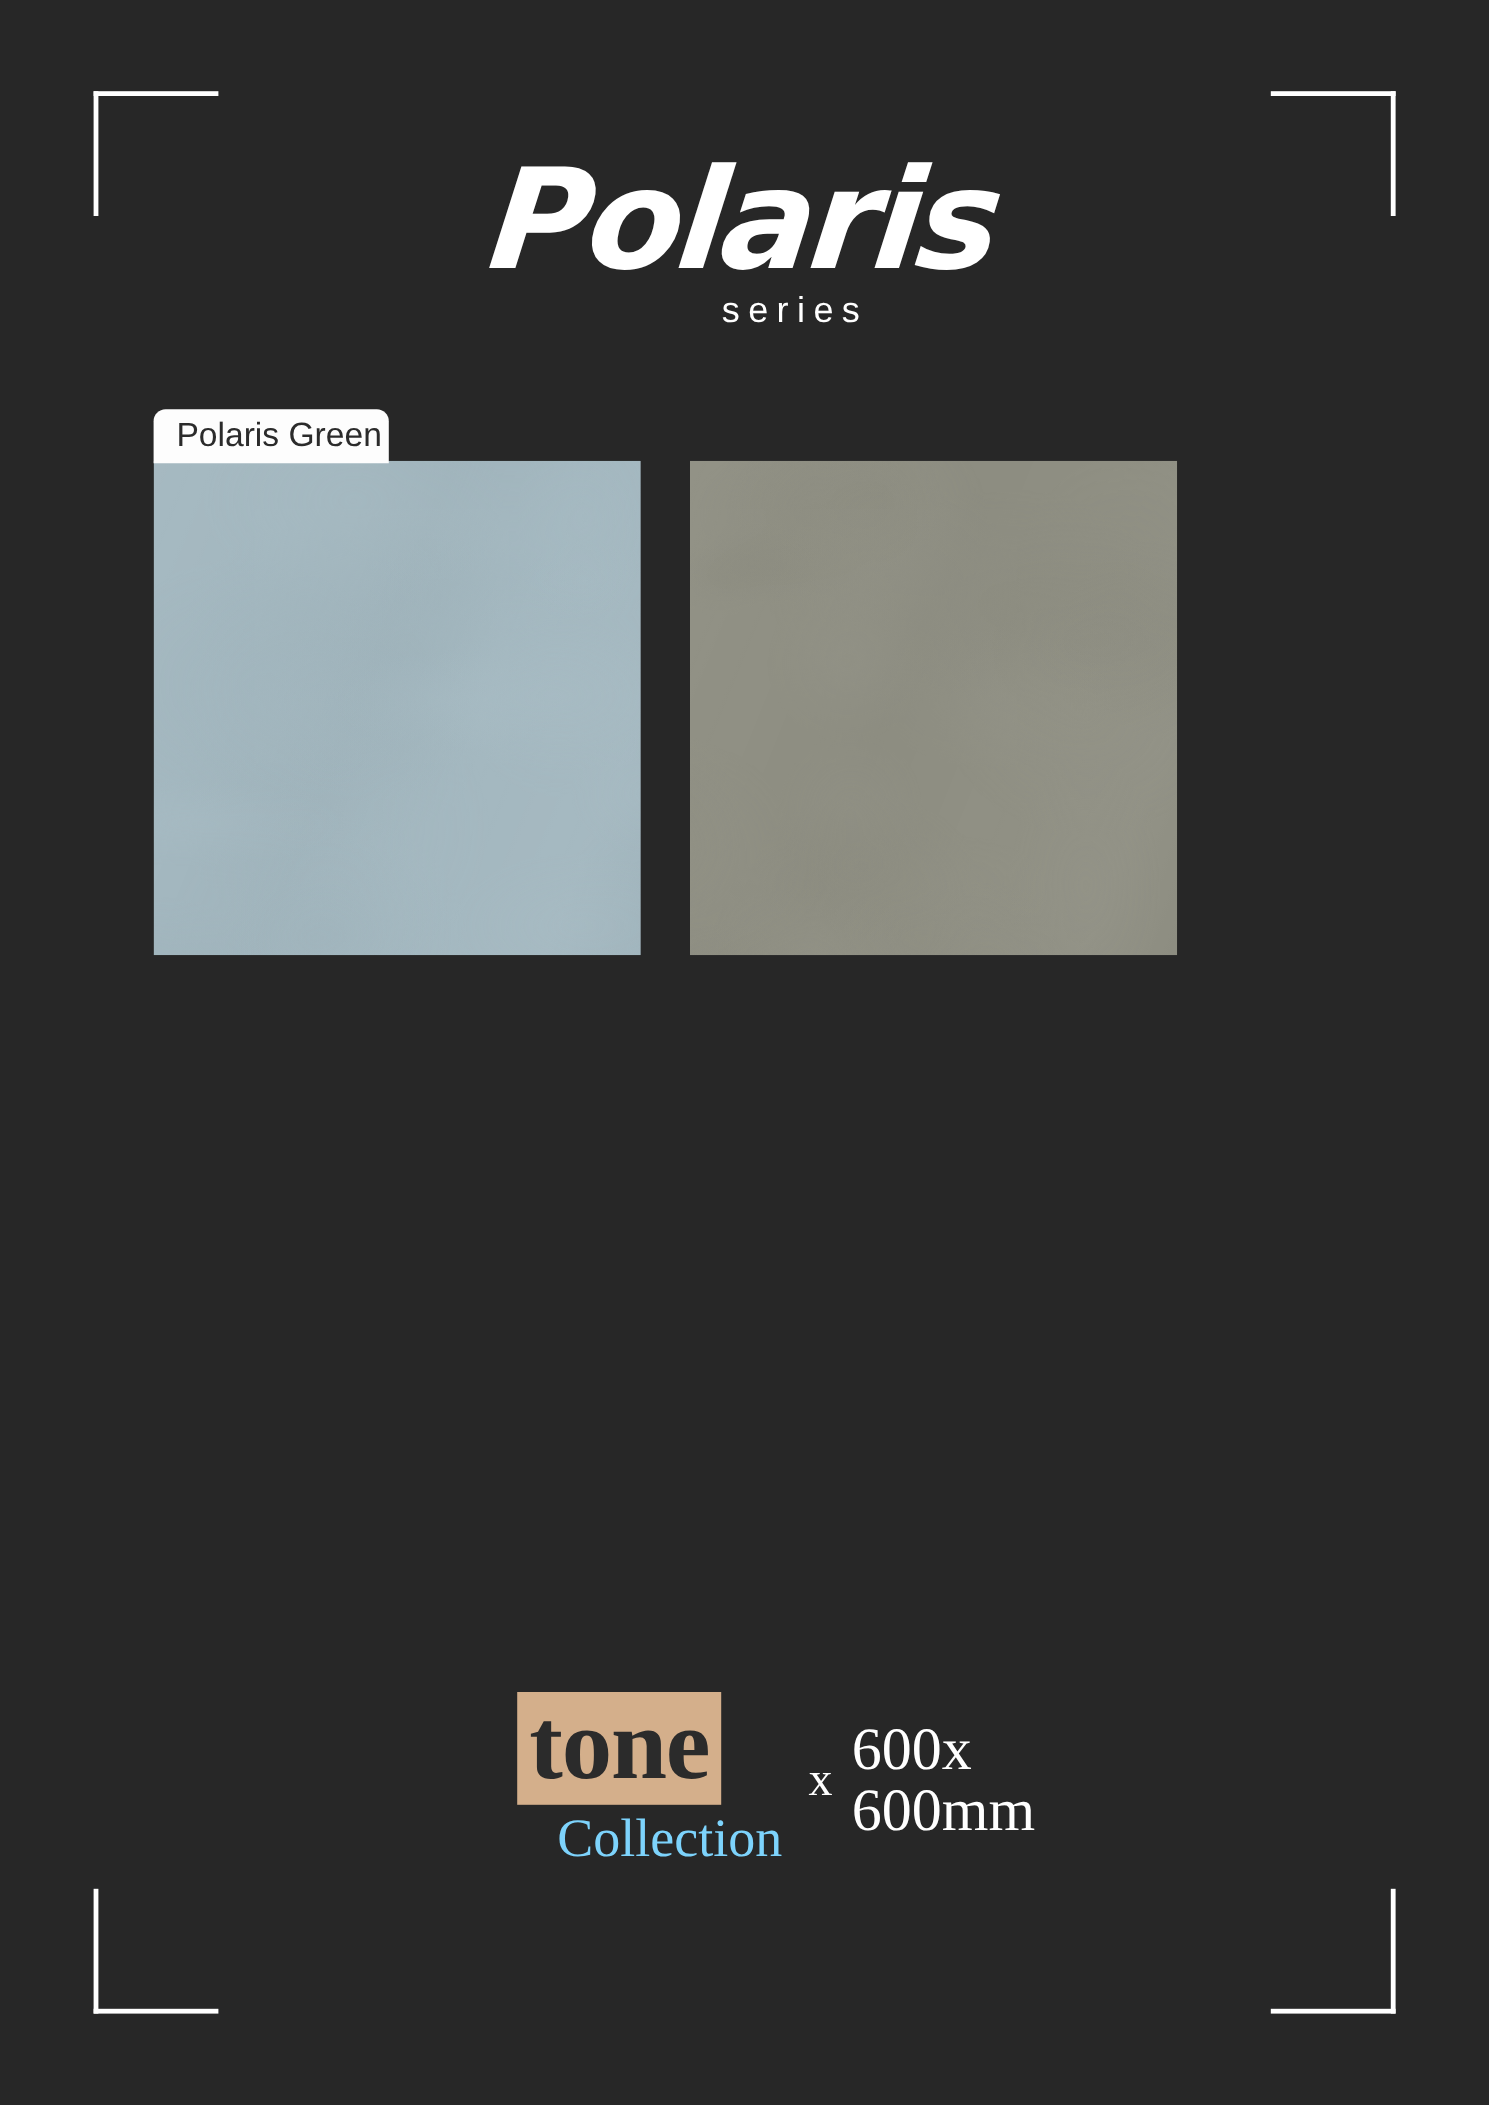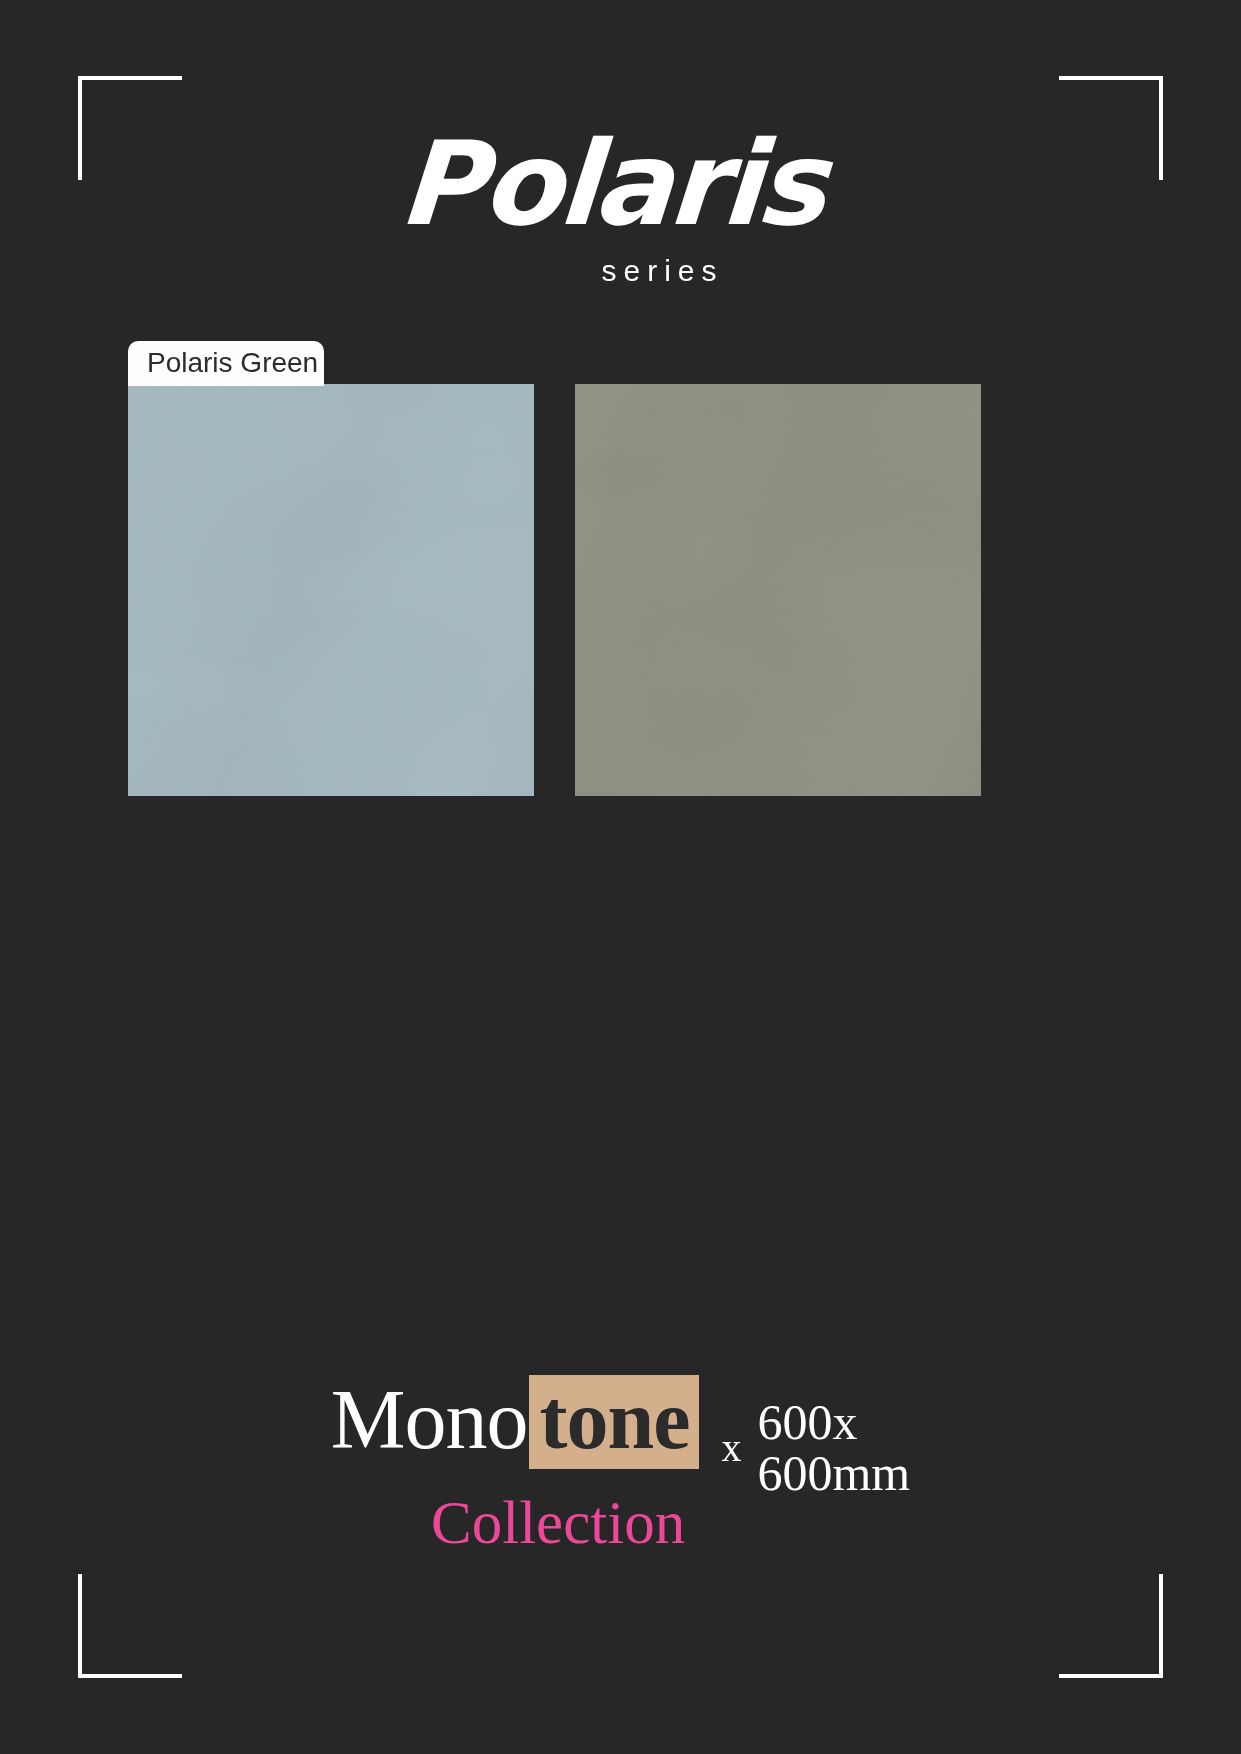--- a/index.html
+++ b/index.html
@@ -46,21 +46,21 @@
     font-size:116px;
     line-height:1.0;
     font-weight:700;
     font-style:italic;
     color:#ffffff;
     letter-spacing:-4px;
     transform:skewX(-7deg);
     display:inline-block;
   }
   .series-sub {
-    margin-top:12px;
+    margin-top:0;
     font-family:"Liberation Sans", sans-serif;
     font-size:30px;
     font-weight:400;
     color:#ffffff;
     letter-spacing:7px;
     padding-left:84px;
   }
 
   
   .swatch-row {
@@ -145,23 +145,23 @@
     font-size:84px;
     color:#2b2b2b;
     background:#d4af8b;
     padding:4px 10px 8px 10px;
     margin-left:2px;
     letter-spacing:-1px;
     line-height:.98;
   }
   .word-collection {
     font-family:"Liberation Serif", serif;
-    font-size:61px;
-    color:#ec4899;
-    margin-top:19px;
+    font-size:45px;
+    color:#7dd3fc;
+    margin-top:2px;
     padding-left:86px;
     letter-spacing:0px;
   }
   .size-block {
     display:flex;
     align-items:center;
     margin-left:22px;
     padding-top:22px;
   }
   .size-x {
@@ -210,21 +210,20 @@
         <div class="grain" id="tile-grain-1" style="background-image: radial-gradient(32.1% 39.3% at 88.5% 24.5%, rgba(133, 133, 121, 0.19) 0%, rgba(133, 133, 121, 0) 68%), radial-gradient(36.4% 20.9% at 62% 48%, rgba(155, 155, 143, 0.18) 0%, rgba(155, 155, 143, 0) 68%), radial-gradient(26.6% 25.4% at 25.1% 2.6%, rgba(133, 133, 121, 0.21) 0%, rgba(133, 133, 121, 0) 68%), radial-gradient(42.6% 34.8% at 81.3% 52.2%, rgba(155, 155, 143, 0.31) 0%, rgba(155, 155, 143, 0) 68%), radial-gradient(34.6% 34.4% at -1.5% 79.8%, rgba(155, 155, 143, 0.28) 0%, rgba(155, 155, 143, 0) 68%), radial-gradient(38.7% 33.3% at 42.1% 26.8%, rgba(155, 155, 143, 0.14) 0%, rgba(155, 155, 143, 0) 68%), radial-gradient(37.3% 16.5% at 48.3% 86.1%, rgba(155, 155, 143, 0.15) 0%, rgba(155, 155, 143, 0) 68%), radial-gradient(22.8% 38.8% at 81.2% 85.8%, rgba(155, 155, 143, 0.24) 0%, rgba(155, 155, 143, 0) 68%), radial-gradient(19.9% 12.8% at 13.3% 20.9%, rgba(133, 133, 121, 0.32) 0%, rgba(133, 133, 121, 0) 68%), radial-gradient(32.9% 21.6% at 35.9% 82.2%, rgba(133, 133, 121, 0.34) 0%, rgba(133, 133, 121, 0) 68%), radial-gradient(45.4% 28.8% at 55% 104.4%, rgba(133, 133, 121, 0.19) 0%, rgba(133, 133, 121, 0) 68%), radial-gradient(23.8% 30.1% at -5.6% 74.3%, rgba(133, 133, 121, 0.29) 0%, rgba(133, 133, 121, 0) 68%), radial-gradient(14.5% 10.6% at 5.9% 24.3%, rgba(133, 133, 121, 0.27) 0%, rgba(133, 133, 121, 0) 68%), radial-gradient(17.7% 21% at 39.5% 7.7%, rgba(133, 133, 121, 0.36) 0%, rgba(133, 133, 121, 0) 68%), radial-gradient(34.7% 23% at 23.6% 11.1%, rgba(133, 133, 121, 0.35) 0%, rgba(133, 133, 121, 0) 68%), radial-gradient(35.8% 10.9% at 0.5% 101%, rgba(133, 133, 121, 0.2) 0%, rgba(133, 133, 121, 0) 68%), radial-gradient(39.2% 28.4% at 23.6% 105.7%, rgba(155, 155, 143, 0.32) 0%, rgba(155, 155, 143, 0) 68%), radial-gradient(28.8% 34.7% at 24.3% 99.8%, rgba(155, 155, 143, 0.28) 0%, rgba(155, 155, 143, 0) 68%), radial-gradient(43.8% 31.6% at 66.3% 27.2%, rgba(133, 133, 121, 0.31) 0%, rgba(133, 133, 121, 0) 68%), radial-gradient(36.3% 30.6% at 101.1% 35.7%, rgba(133, 133, 121, 0.32) 0%, rgba(133, 133, 121, 0) 68%), radial-gradient(24% 24.1% at 32.1% 40.7%, rgba(155, 155, 143, 0.32) 0%, rgba(155, 155, 143, 0) 68%), radial-gradient(37.8% 33.4% at 35.1% 10.6%, rgba(155, 155, 143, 0.31) 0%, rgba(155, 155, 143, 0) 68%), radial-gradient(22.1% 23.3% at 33% 70.8%, rgba(155, 155, 143, 0.33) 0%, rgba(155, 155, 143, 0) 68%), radial-gradient(45% 26.7% at 79.2% 36.6%, rgba(133, 133, 121, 0.26) 0%, rgba(133, 133, 121, 0) 68%), radial-gradient(29% 10.7% at 18% 21.7%, rgba(133, 133, 121, 0.35) 0%, rgba(133, 133, 121, 0) 68%), radial-gradient(21.4% 27.7% at 61.2% 104.5%, rgba(155, 155, 143, 0.23) 0%, rgba(155, 155, 143, 0) 68%), linear-gradient(112deg, rgba(255, 255, 255, 0.05) 0%, rgba(255, 255, 255, 0) 22%, rgba(0, 0, 0, 0.043) 44%, rgba(255, 255, 255, 0) 63%, rgba(255, 255, 255, 0.043) 86%, rgba(0, 0, 0, 0.03) 100%); background-size: 100% 100%;"></div>
       </div>
     </div>
 
   </div>
 
   <div class="footer">
 
     <div class="mono-block">
       <div class="mono-line">
-        <span class="word-mono">Mono</span>
         <span class="word-tone" id="word-tone" style="background: rgb(212, 175, 139); font-weight: bold;">tone</span>
       </div>
       <div class="word-collection">Collection</div>
     </div>
 
     <div class="size-block">
       <span class="size-x">x</span>
       <div>
         <div class="size-val">600x</div>
         <div class="size-val">600mm</div>

